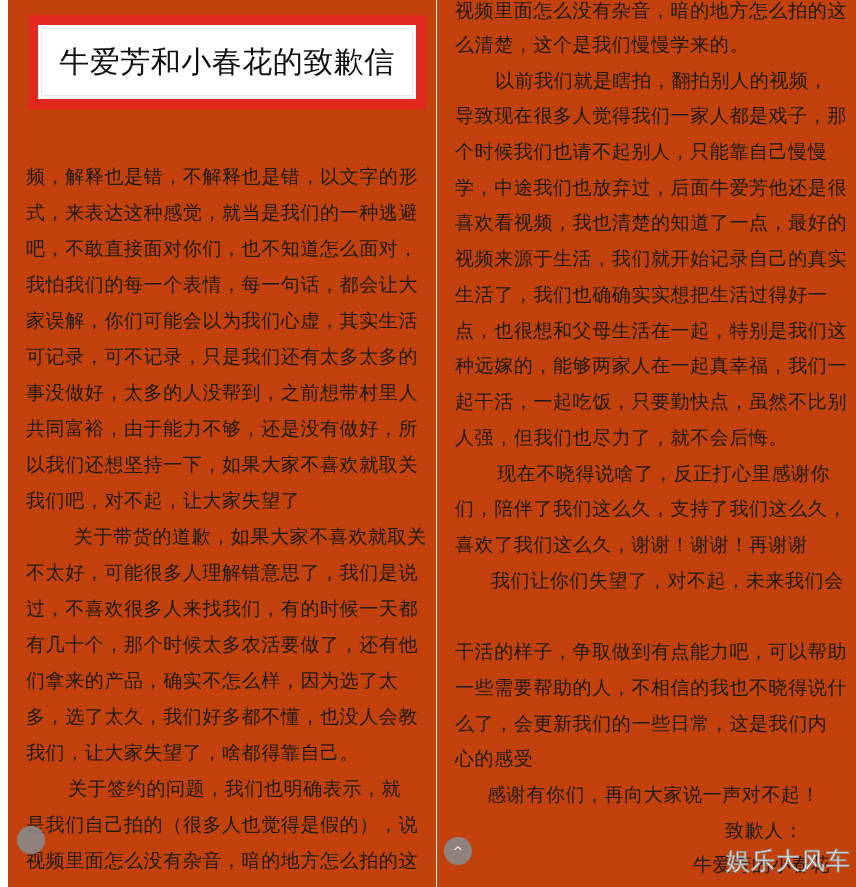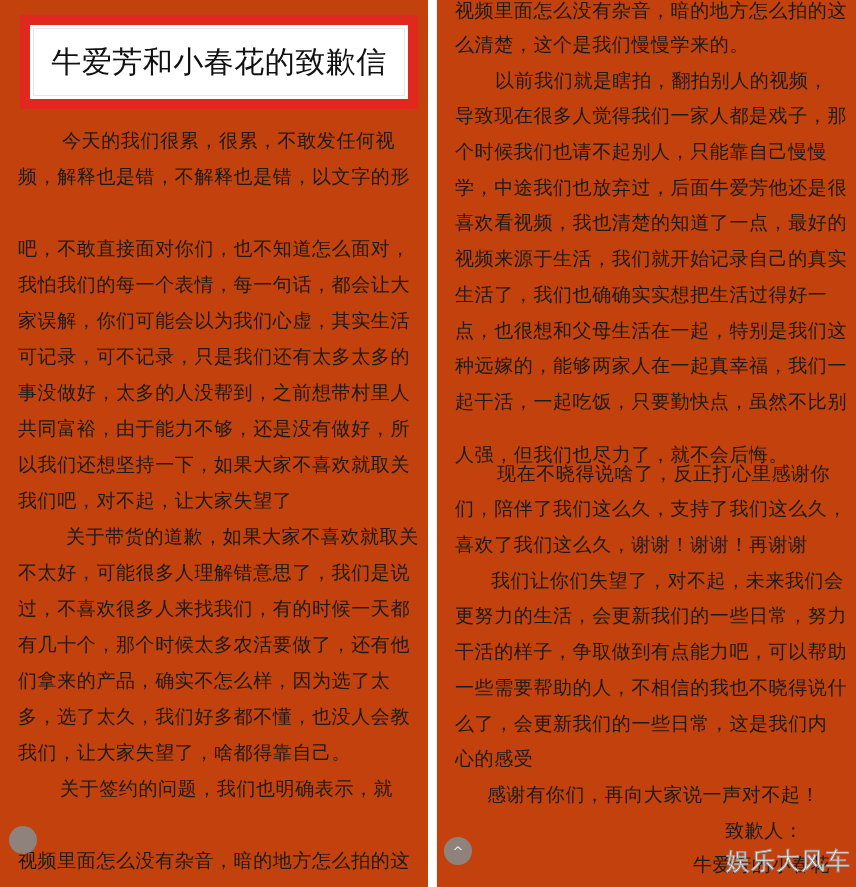--- a/index.html
+++ b/index.html
@@ -3,21 +3,21 @@
 <meta charset="utf-8">
 <style>
   html, body { margin: 0; padding: 0; }
   body {
     width: 856px; height: 887px; overflow: hidden; position: relative;
     background: #ffffff;
     font-family: "DejaVu Sans", "Liberation Sans", sans-serif;
     color: #1a1a1a;
   }
   .col { position: absolute; top: 0; height: 887px; background: #c2410c; }
-  .col-left { left: 0; width: 428px; }
+  .col-left { left: 8px; width: 428px; }
   .col-right { left: 436px; width: 420px; border-left: 1px solid #f0f0f0; }
   .title-box {
     position: absolute; left: 20px; top: 15px; width: 378px; height: 74px;
     border: 10px solid #e0281e; box-sizing: content-box;
     display: flex; align-items: center; justify-content: center;
     background: #fff;
   }
   .title-box .inner {
     position: absolute; left: 3px; top: 3px; right: 3px; bottom: 3px;
     border: 1px solid #e8e8e8;
@@ -39,38 +39,39 @@
 </style>
 </head>
 <body>
 
 <div class="col col-left">
   <div class="title-box">
     <div class="inner"></div>
     <span class="title-text">牛爱芳和小春花的致歉信</span>
   </div>
 
-  <span class="line" style="left:62px;top:128px">今天的我们很累，很累，不敢发任何视</span>
   <span class="line" style="left:18px;top:164px">频，解释也是错，不解释也是错，以文字的形</span>
+  <span class="line" style="left:18px;top:200px">式，来表达这种感觉，就当是我们的一种逃避</span>
   <span class="line" style="left:18px;top:236px">吧，不敢直接面对你们，也不知道怎么面对，</span>
   <span class="line" style="left:18px;top:272px">我怕我们的每一个表情，每一句话，都会让大</span>
   <span class="line" style="left:18px;top:308px">家误解，你们可能会以为我们心虚，其实生活</span>
   <span class="line" style="left:18px;top:344px">可记录，可不记录，只是我们还有太多太多的</span>
   <span class="line" style="left:18px;top:380px">事没做好，太多的人没帮到，之前想带村里人</span>
   <span class="line" style="left:18px;top:416px">共同富裕，由于能力不够，还是没有做好，所</span>
   <span class="line" style="left:18px;top:452px">以我们还想坚持一下，如果大家不喜欢就取关</span>
   <span class="line" style="left:18px;top:488px">我们吧，对不起，让大家失望了</span>
   <span class="line" style="left:66px;top:524px">关于带货的道歉，如果大家不喜欢就取关</span>
   <span class="line" style="left:18px;top:560px">不太好，可能很多人理解错意思了，我们是说</span>
   <span class="line" style="left:18px;top:596px">过，不喜欢很多人来找我们，有的时候一天都</span>
   <span class="line" style="left:18px;top:632px">有几十个，那个时候太多农活要做了，还有他</span>
   <span class="line" style="left:18px;top:704px">多，选了太久，我们好多都不懂，也没人会教</span>
   <span class="line" style="left:18px;top:668px">们拿来的产品，确实不怎么样，因为选了太</span>
   <span class="line" style="left:18px;top:740px">我们，让大家失望了，啥都得靠自己。</span>
   <span class="line" style="left:60px;top:776px">关于签约的问题，我们也明确表示，就</span>
+  <span class="line" style="left:18px;top:812px">是我们自己拍的（很多人也觉得是假的），说</span>
   <span class="line" style="left:18px;top:848px">视频里面怎么没有杂音，暗的地方怎么拍的这</span>
   <span class="line" style="left:18px;top:884px">么清楚，这个是我们慢慢学来的。</span>
 
   <div class="float-btn" style="left:9px;top:826px">
     <span></span>
   </div>
 </div>
 
 <div class="col col-right">
   <span class="line" style="left:18px;top:-2px">视频里面怎么没有杂音，暗的地方怎么拍的这</span>
@@ -78,26 +79,25 @@
   <span class="line" style="left:58px;top:68px">以前我们就是瞎拍，翻拍别人的视频，</span>
   <span class="line" style="left:18px;top:103px">导致现在很多人觉得我们一家人都是戏子，那</span>
   <span class="line" style="left:18px;top:139px">个时候我们也请不起别人，只能靠自己慢慢</span>
   <span class="line" style="left:18px;top:175px">学，中途我们也放弃过，后面牛爱芳他还是很</span>
   <span class="line" style="left:18px;top:210px">喜欢看视频，我也清楚的知道了一点，最好的</span>
   <span class="line" style="left:18px;top:246px">视频来源于生活，我们就开始记录自己的真实</span>
   <span class="line" style="left:18px;top:282px">生活了，我们也确确实实想把生活过得好一</span>
   <span class="line" style="left:18px;top:318px">点，也很想和父母生活在一起，特别是我们这</span>
   <span class="line" style="left:18px;top:353px">种远嫁的，能够两家人在一起真幸福，我们一</span>
   <span class="line" style="left:18px;top:389px">起干活，一起吃饭，只要勤快点，虽然不比别</span>
-  <span class="line" style="left:18px;top:442px">人强，但我们也尽力了，就不会后悔。</span>
+  <span class="line" style="left:18px;top:425px">人强，但我们也尽力了，就不会后悔。</span>
   <span class="line" style="left:60px;top:461px">现在不晓得说啥了，反正打心里感谢你</span>
   <span class="line" style="left:18px;top:496px">们，陪伴了我们这么久，支持了我们这么久，</span>
   <span class="line" style="left:18px;top:532px">喜欢了我们这么久，谢谢！谢谢！再谢谢</span>
   <span class="line" style="left:54px;top:568px">我们让你们失望了，对不起，未来我们会</span>
-  <span class="line" style="left:18px;top:603px">更努力的生活，会更新我们的一些日常，努力</span>
   <span class="line" style="left:18px;top:639px">干活的样子，争取做到有点能力吧，可以帮助</span>
   <span class="line" style="left:18px;top:675px">一些需要帮助的人，不相信的我也不晓得说什</span>
   <span class="line" style="left:18px;top:711px">么了，会更新我们的一些日常，这是我们内</span>
   <span class="line" style="left:18px;top:746px">心的感受</span>
 
   <span class="line" style="left:50px;top:782px">感谢有你们，再向大家说一声对不起！</span>
   <span class="line" style="left:288px;top:818px">致歉人：</span>
   <span class="line" style="left:256px;top:852px">牛爱芳的小春花</span>
 
   <div class="float-btn" style="left:7px;top:837px">

